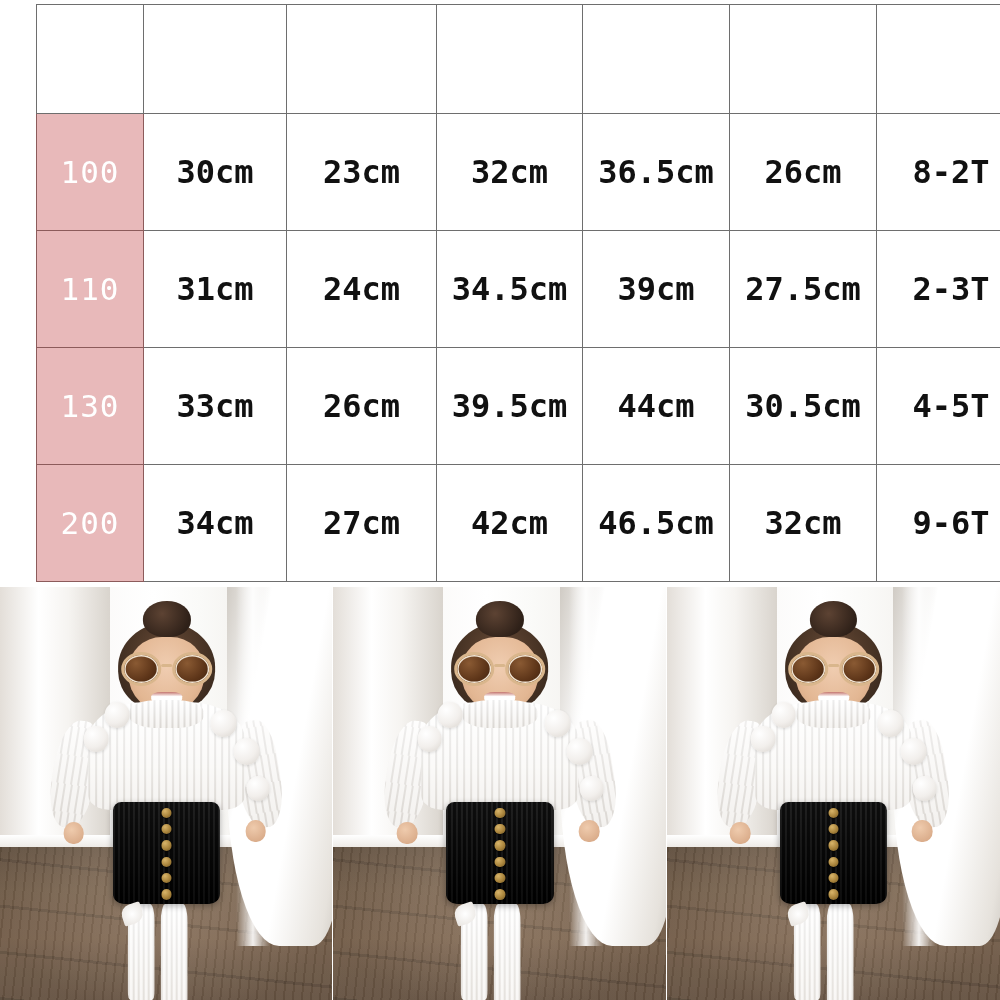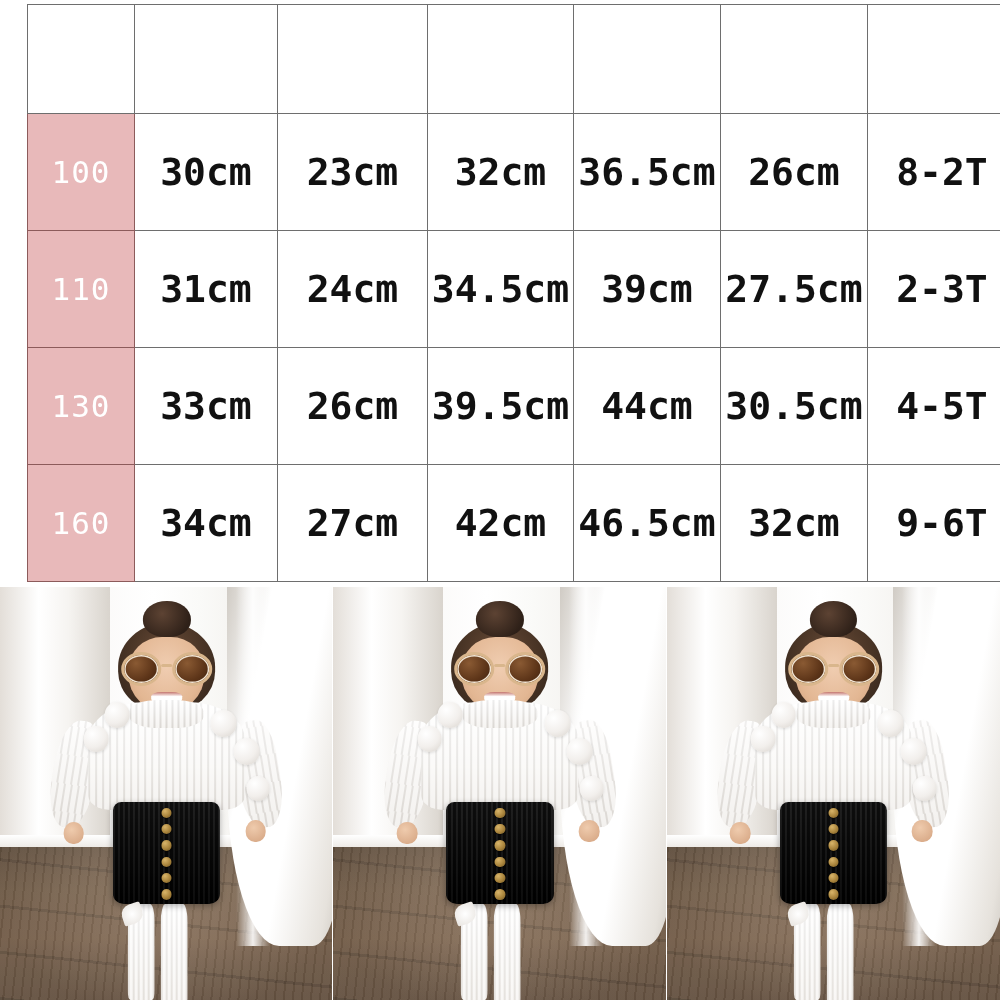--- a/index.html
+++ b/index.html
@@ -11,21 +11,21 @@
   body {
     width: 1000px;
     height: 1000px;
     overflow: hidden;
     font-family: "DejaVu Sans Mono", "Liberation Mono", monospace;
   }
 
   
   .chart-wrap {
     position: absolute;
-    left: 3px;
+    left: 12px;
     top: 4px;
     width: 989px;
     height: 578px;
     box-sizing: border-box;
     padding-left: 24px;
   }
   table.size-table {
     width: 989px;
     height: 578px;
     border-collapse: collapse;
@@ -45,21 +45,21 @@
     font-size: 31px;
     letter-spacing: 1px;
     line-height: 1.15;
     height: 108px;
   }
   thead th.two-line {
     font-size: 30px;
     line-height: 1.32;
   }
   tbody td {
-    font-size: 38px;
+    font-size: 32px;
     color: #111111;
     font-weight: bold;
     letter-spacing: 0px;
     height: 94px;
   }
   tbody td.size-cell {
     background: #e8b9ba;
     color: #ffffff;
     font-weight: normal;
     font-size: 31px;
@@ -389,21 +389,21 @@
       <tr>
         <td class="size-cell">130</td>
         <td>33cm</td>
         <td>26cm</td>
         <td>39.5cm</td>
         <td>44cm</td>
         <td>30.5cm</td>
         <td>4-5T</td>
       </tr>
       <tr>
-        <td class="size-cell">160</td>
+        <td class="size-cell">200</td>
         <td>34cm</td>
         <td>27cm</td>
         <td>42cm</td>
         <td>46.5cm</td>
         <td>32cm</td>
         <td>9-6T</td>
       </tr>
     </tbody>
   </table>
 </div>

